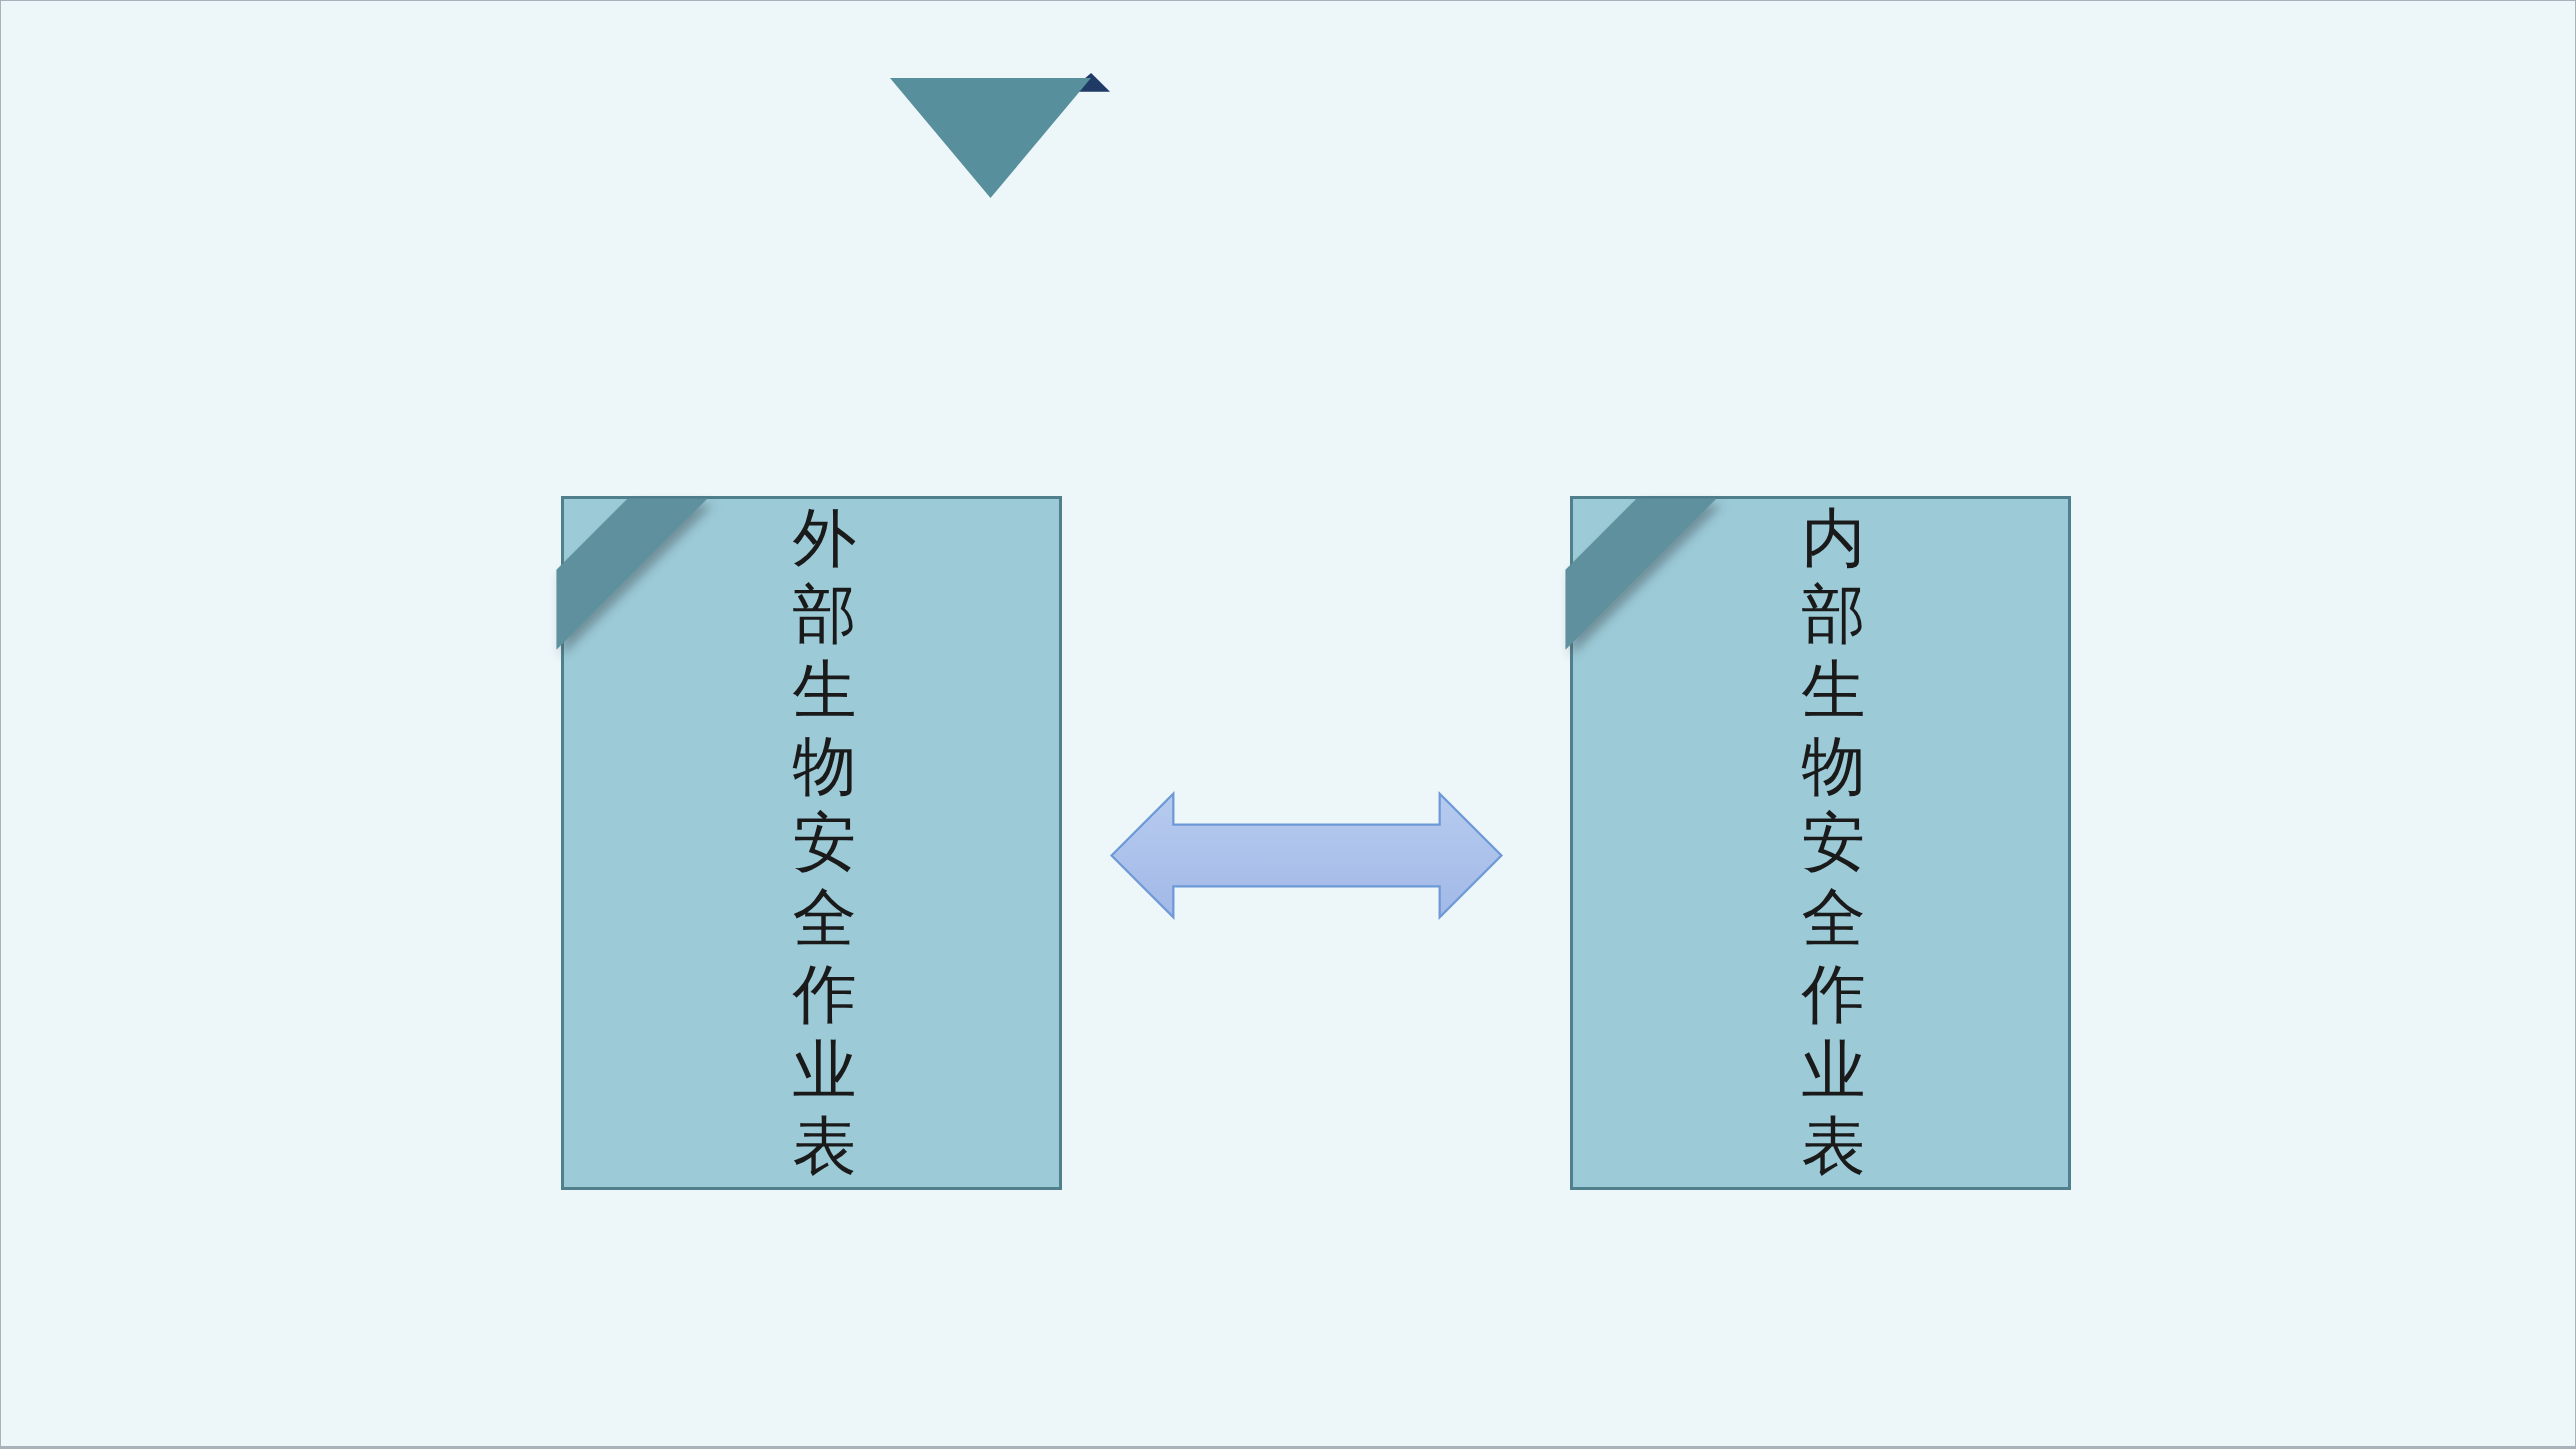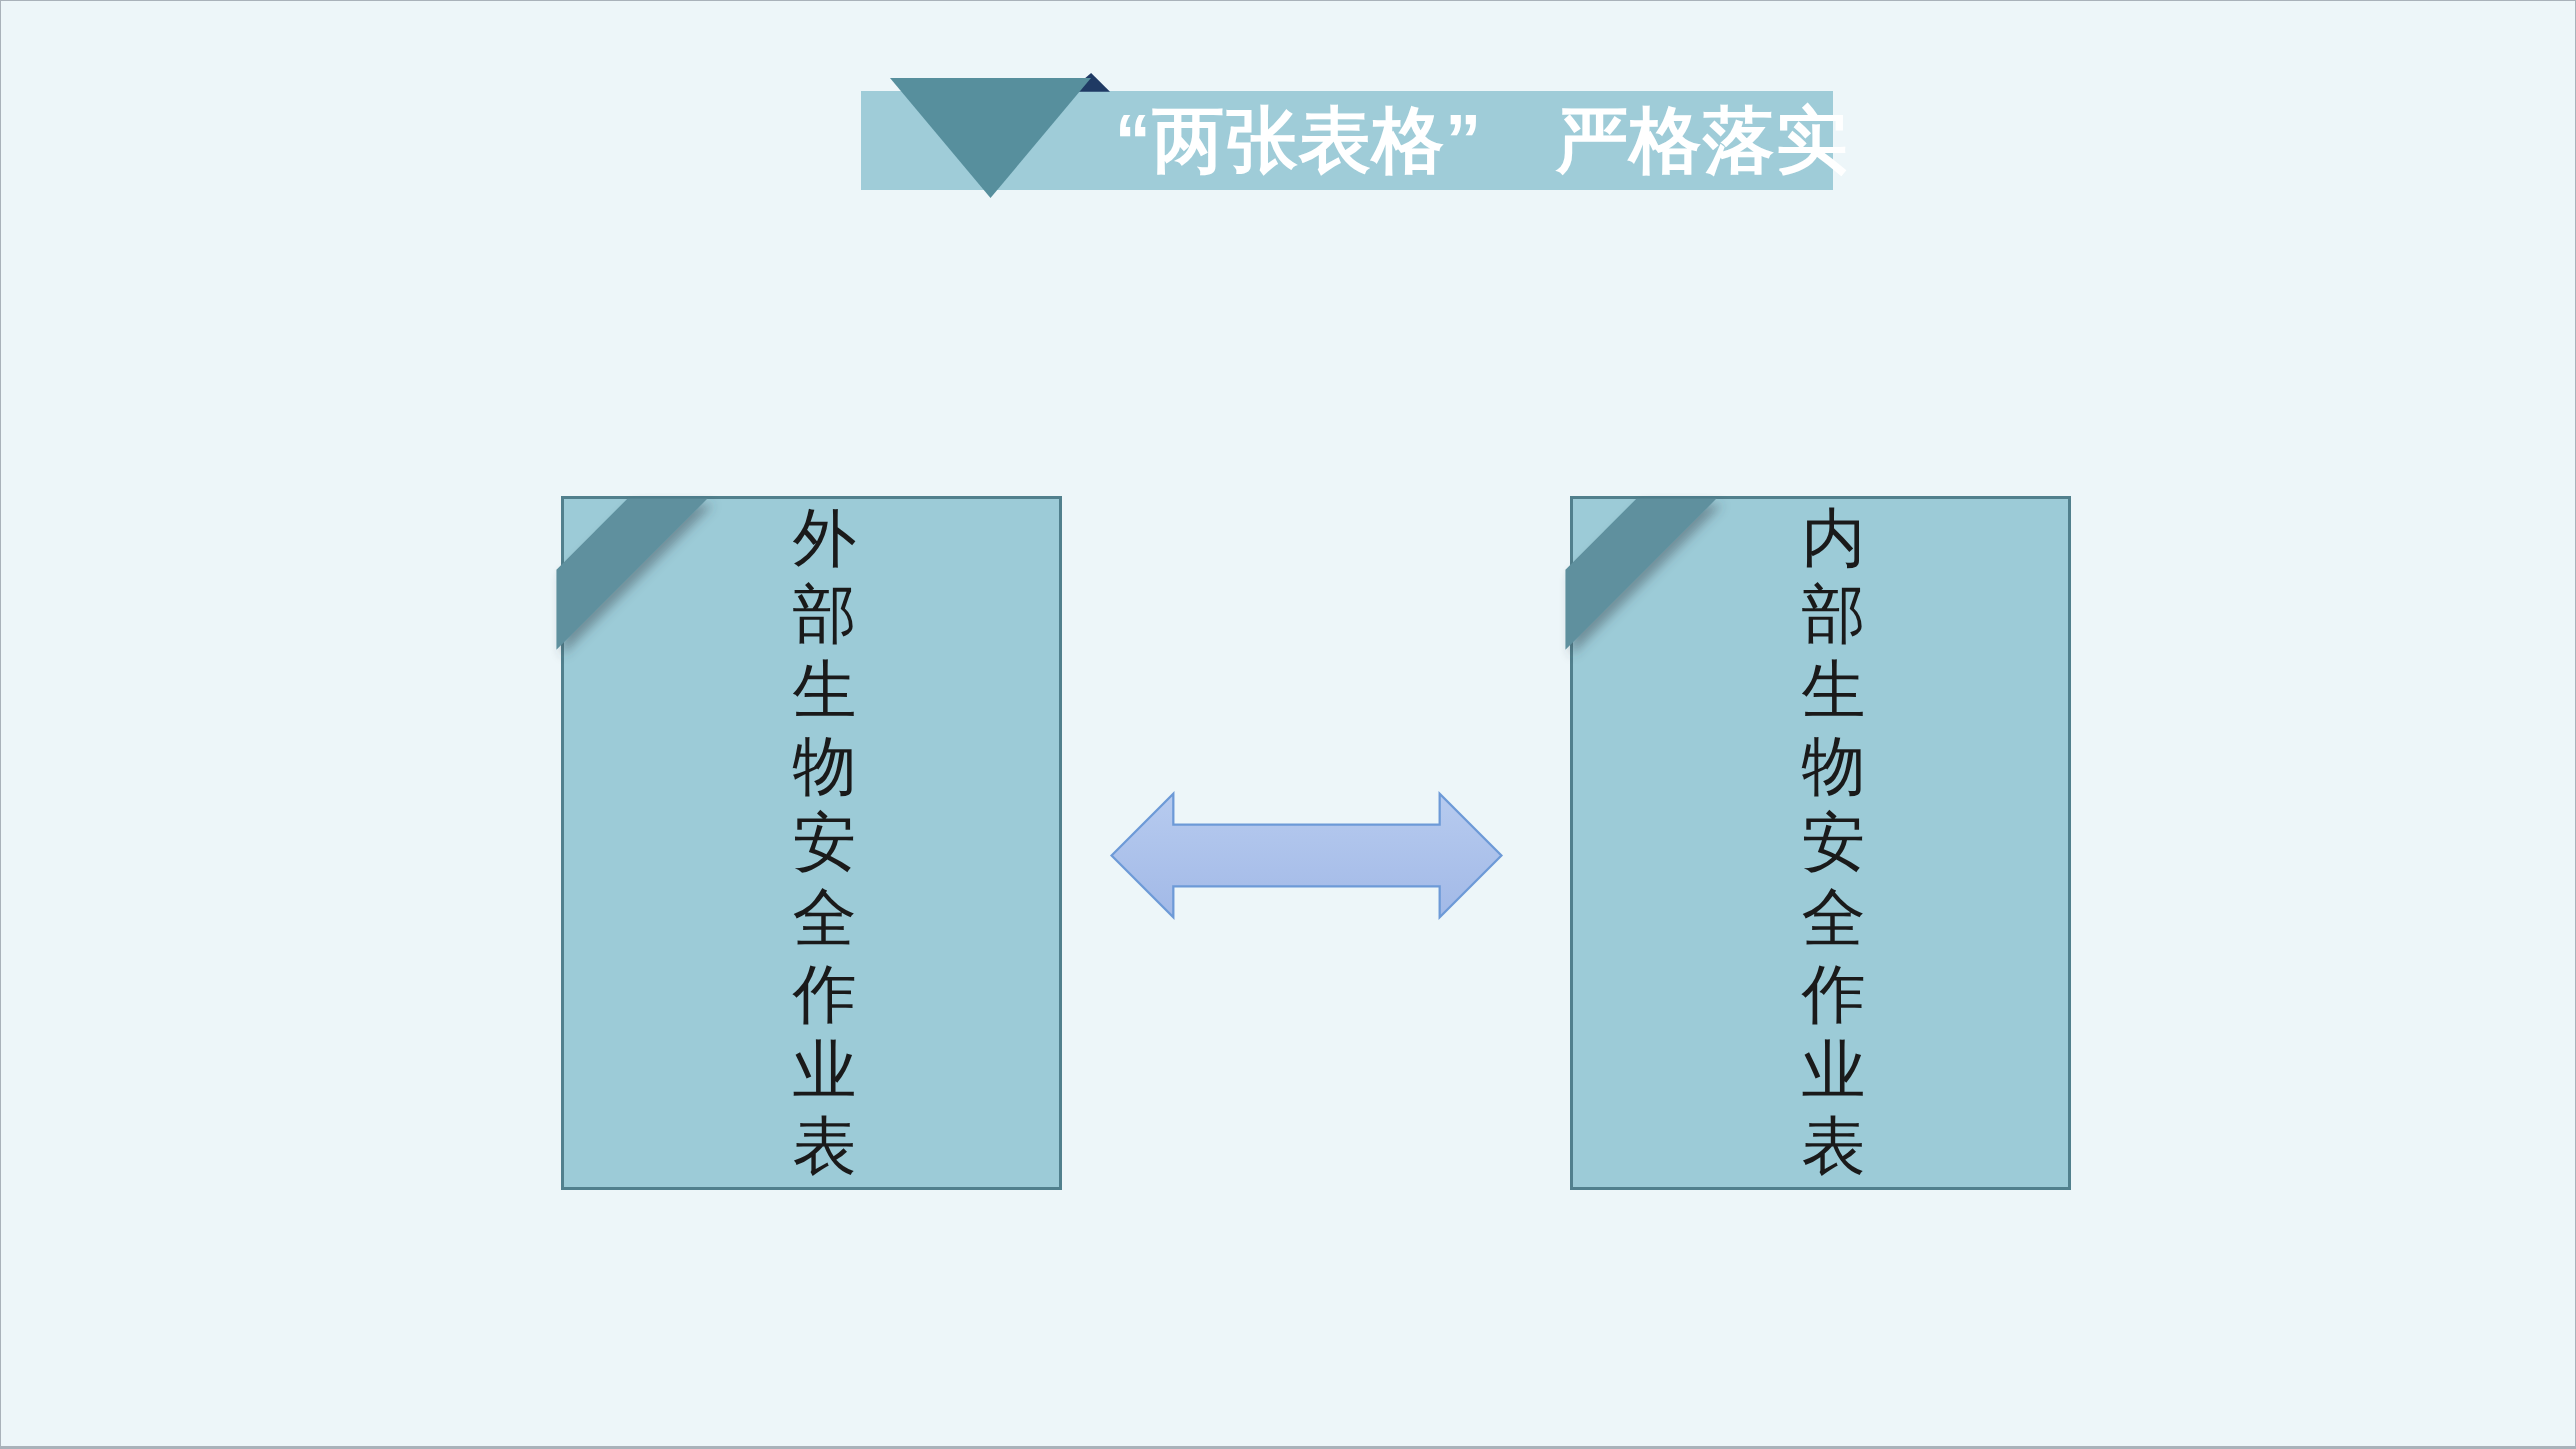--- a/index.html
+++ b/index.html
@@ -89,23 +89,20 @@
     left: 1108px; top: 790px;
     width: 395px; height: 129px;
     z-index: 1;
   }
 </style>
 </head>
 <body>
 
 <div class="stage" style="background-color: rgb(237, 246, 249); border-color: rgb(169, 178, 186);">
 
-  <div class="banner" style="background-color: rgb(159, 204, 216);">
-    <div class="banner-title" style="color: rgb(255, 255, 255);">“两张表格”　严格落实</div>
-  </div>
   <div class="banner-accent" style="background-color: rgb(31, 58, 100);"></div>
   <div class="banner-triangle" style="background-color: rgb(87, 143, 157);"></div>
 
   <div class="card left" style="background-color: rgb(156, 203, 215); border-color: rgb(81, 128, 141);">
     <svg class="ribbon-svg" viewBox="0 0 360 360" xmlns="http://www.w3.org/2000/svg">
       <defs>
         <filter id="ribbonShadowL" x="-40%" y="-40%" width="200%" height="200%">
           <feDropShadow dx="9" dy="9" stdDeviation="8" flood-color="#37474f" flood-opacity="0.45"></feDropShadow>
         </filter>
       </defs>

